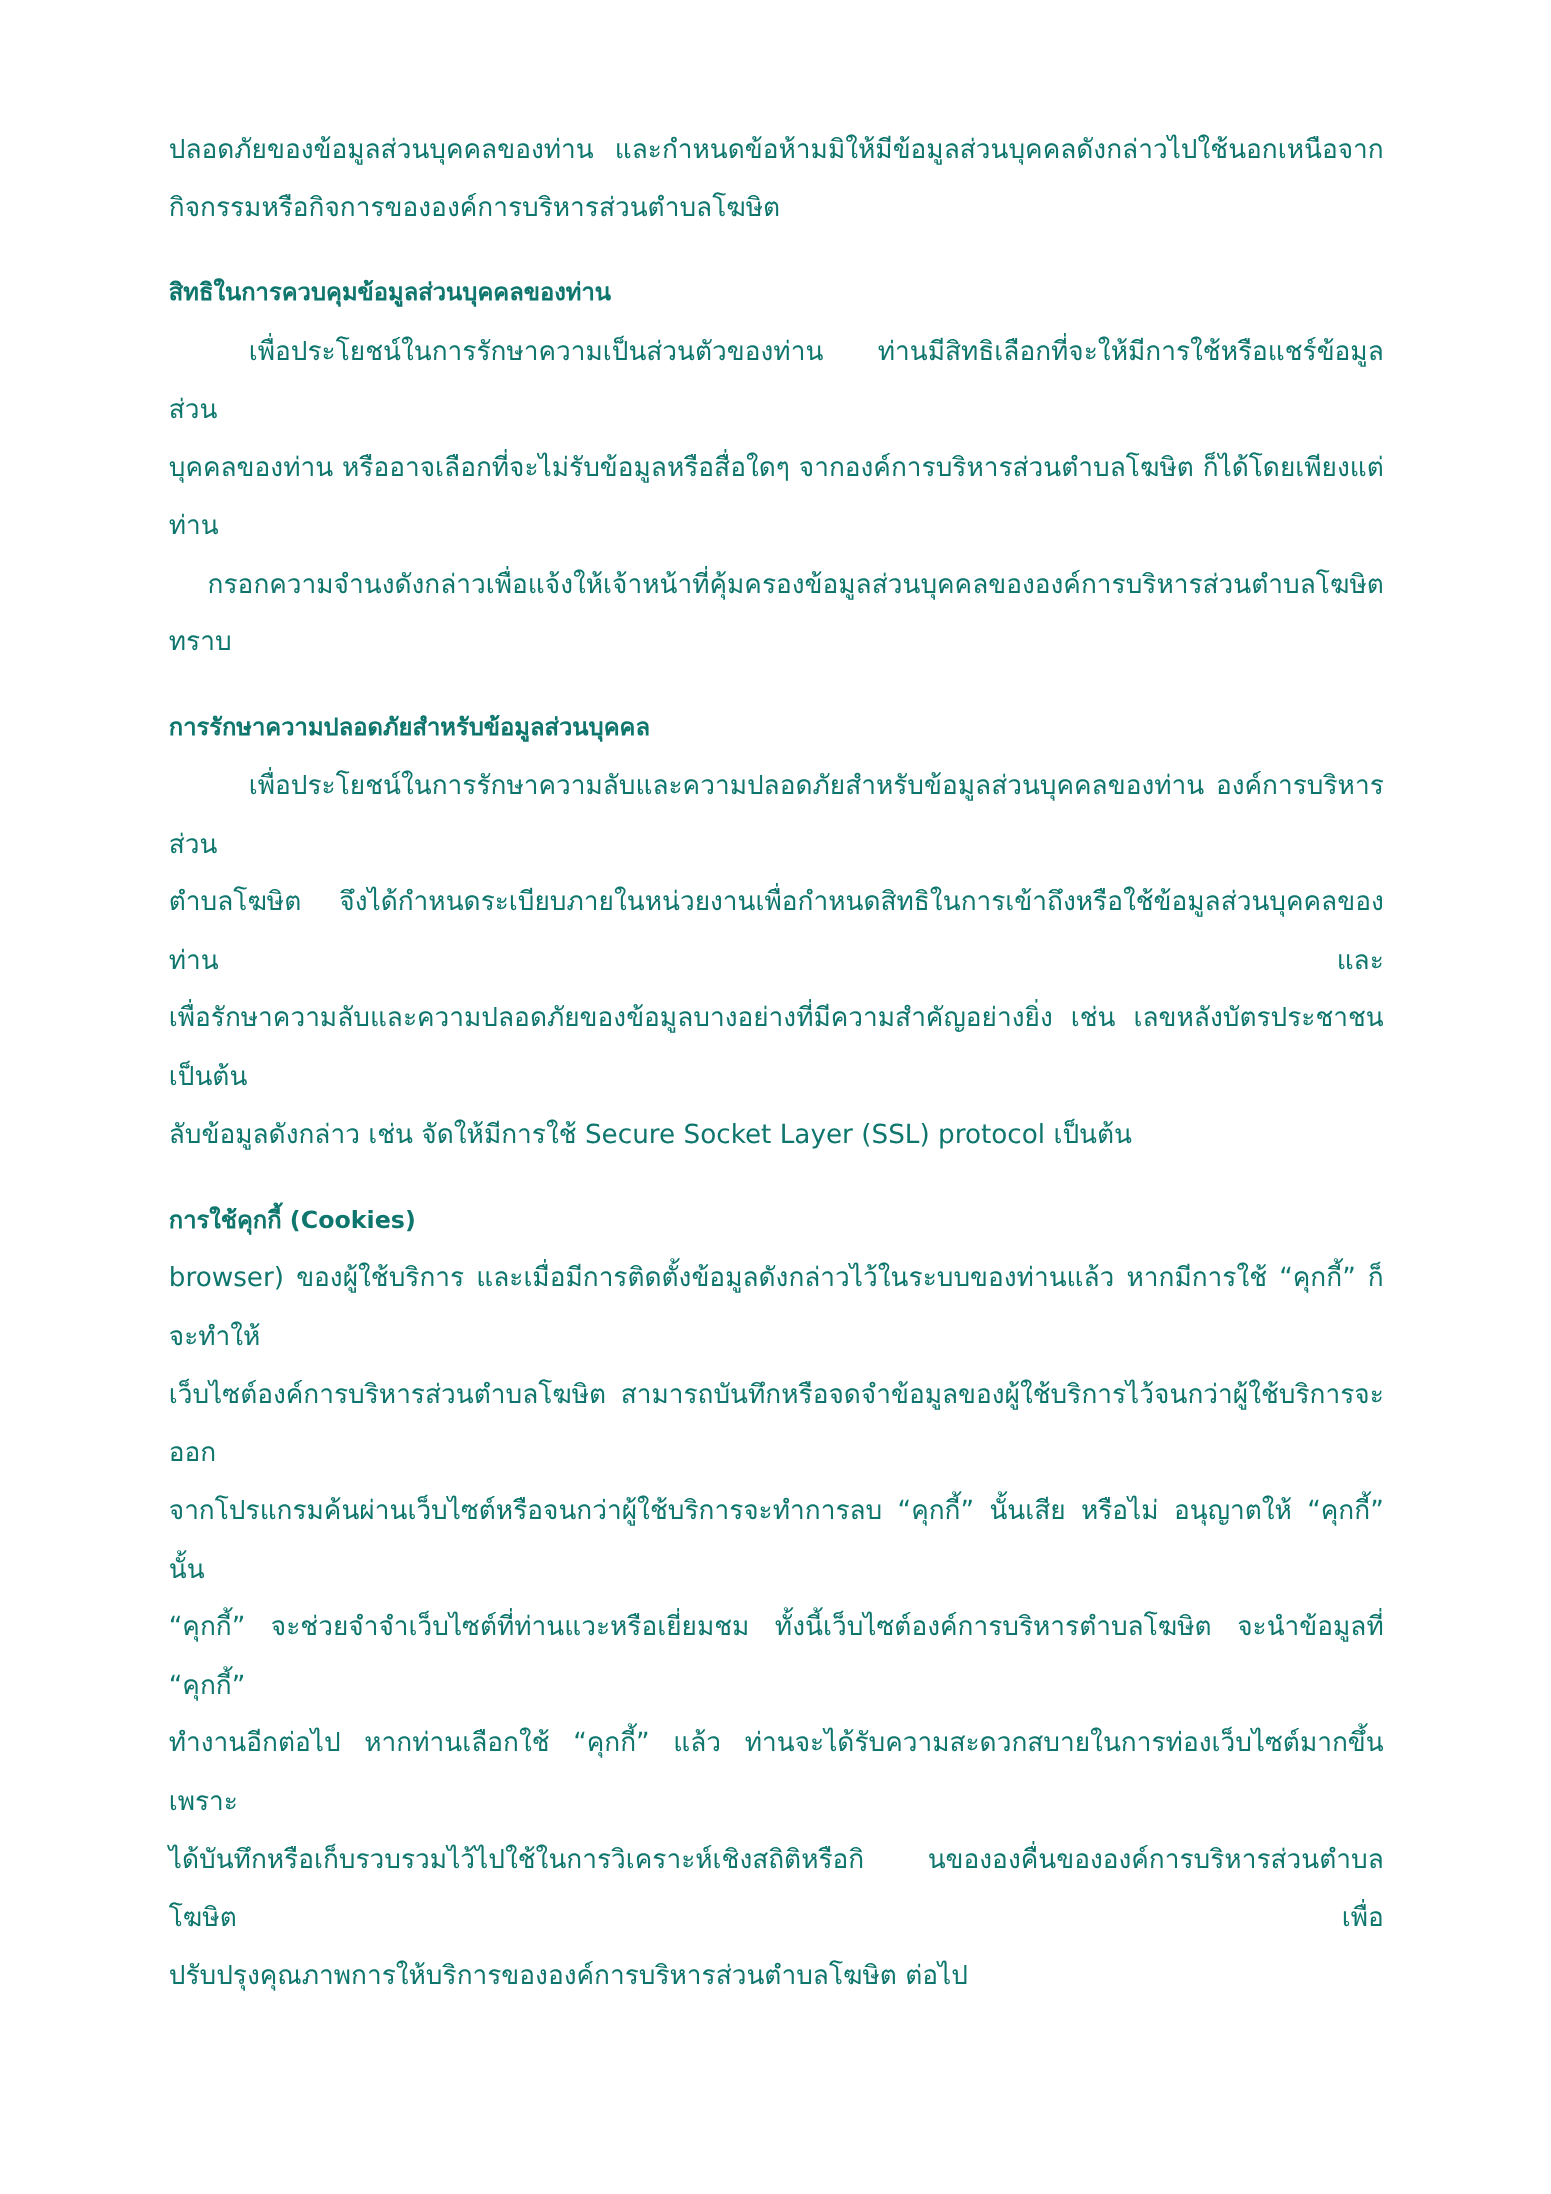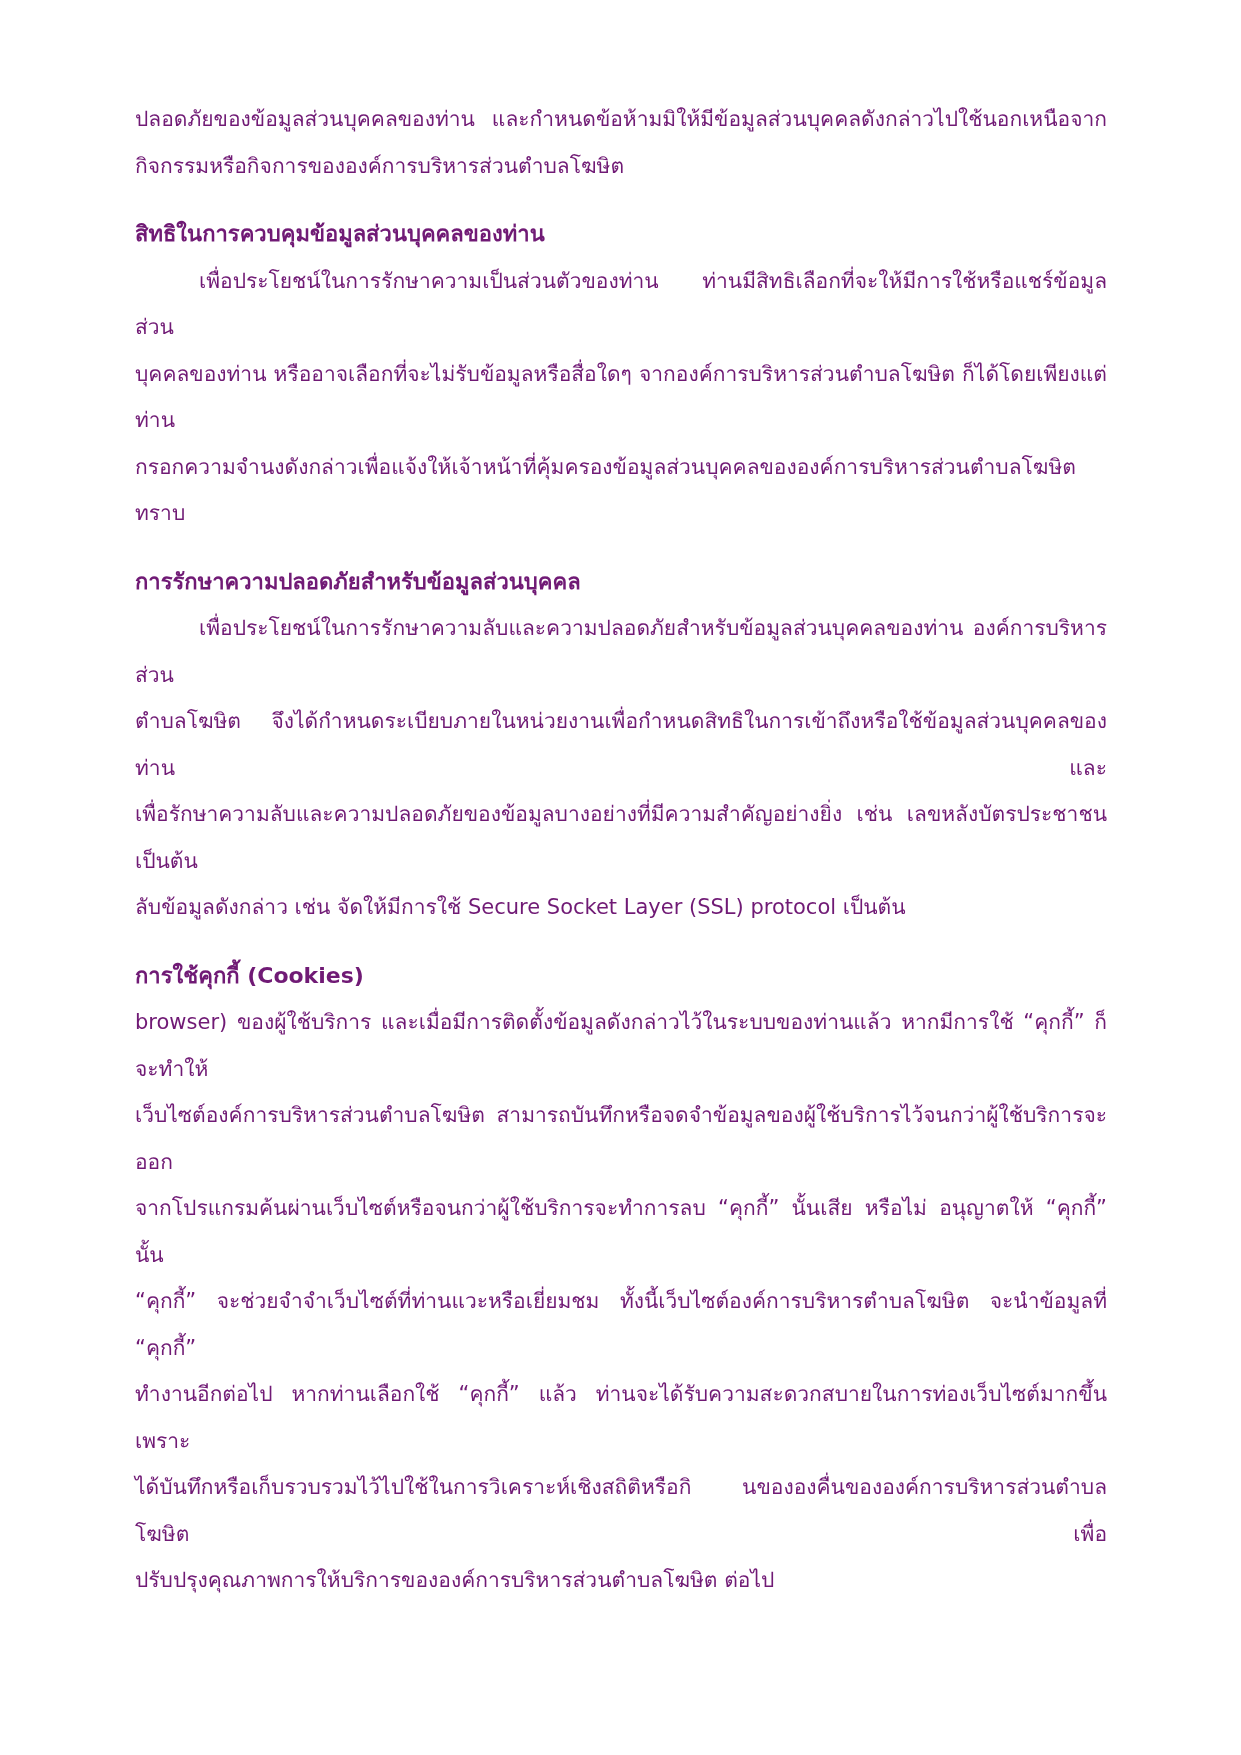--- a/index.html
+++ b/index.html
@@ -7,46 +7,46 @@
     padding: 0;
     background: #ffffff;
   }
   .page {
     position: relative;
     width: 1241px;
     height: 1755px;
     background: #ffffff;
     overflow: hidden;
     font-family: "DejaVu Sans", "Liberation Sans", sans-serif;
-    color: #701a75;
+    color: #0f766e;
   }
   .doc {
     position: absolute;
     top: 96px;
     left: 135px;
     width: 972px;
   }
   .section { margin: 0; }
   .heading {
-    font-size: 22px;
+    font-size: 19px;
     font-weight: bold;
     line-height: 46.5px;
     margin-top: 22px;
     text-align: left;
   }
   .section:first-child .heading { margin-top: 0; }
   .line {
     font-size: 21px;
     line-height: 46.5px;
     text-align: justify;
     text-align-last: justify;
     word-break: normal;
   }
   .line.last {
-    text-align: left;
+    text-align: right;
     text-align-last: left;
   }
   .line.indent {
     text-indent: 64px;
   }
 </style>
 </head>
 <body>
 
 <div class="page">

